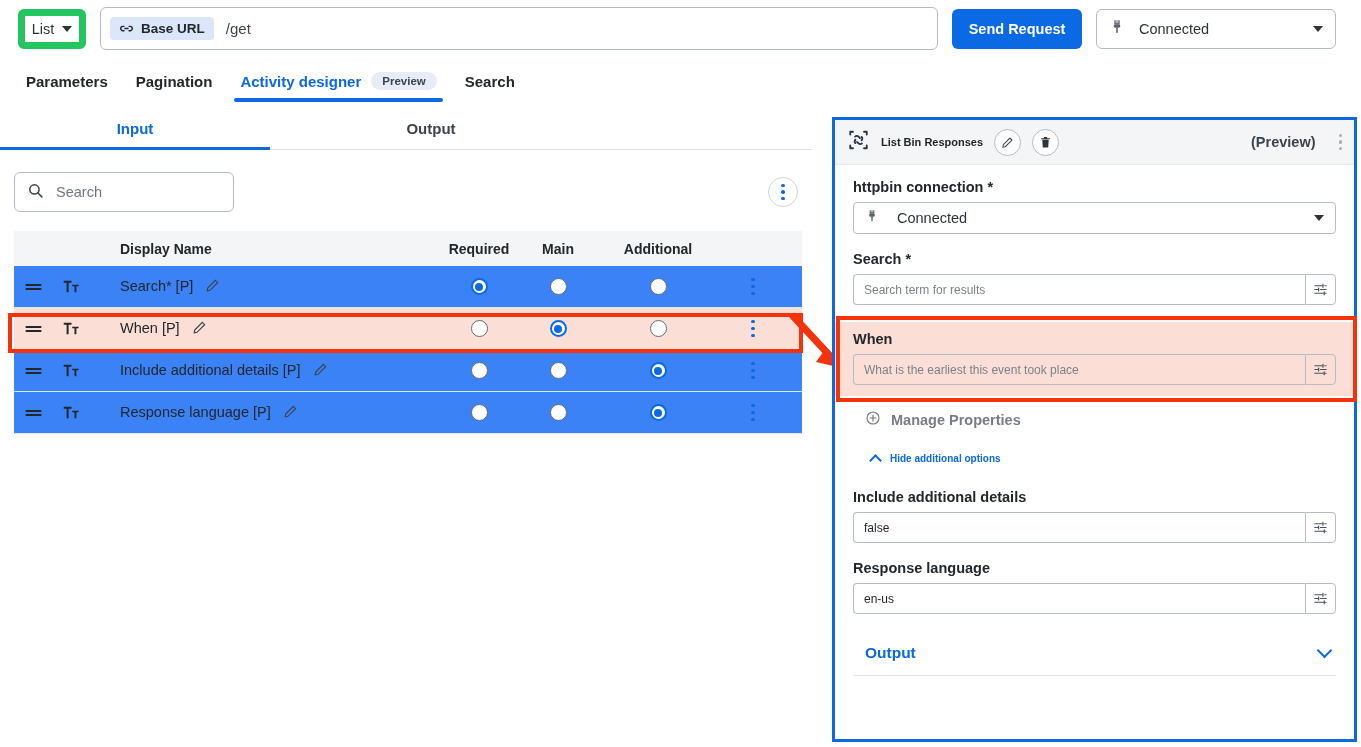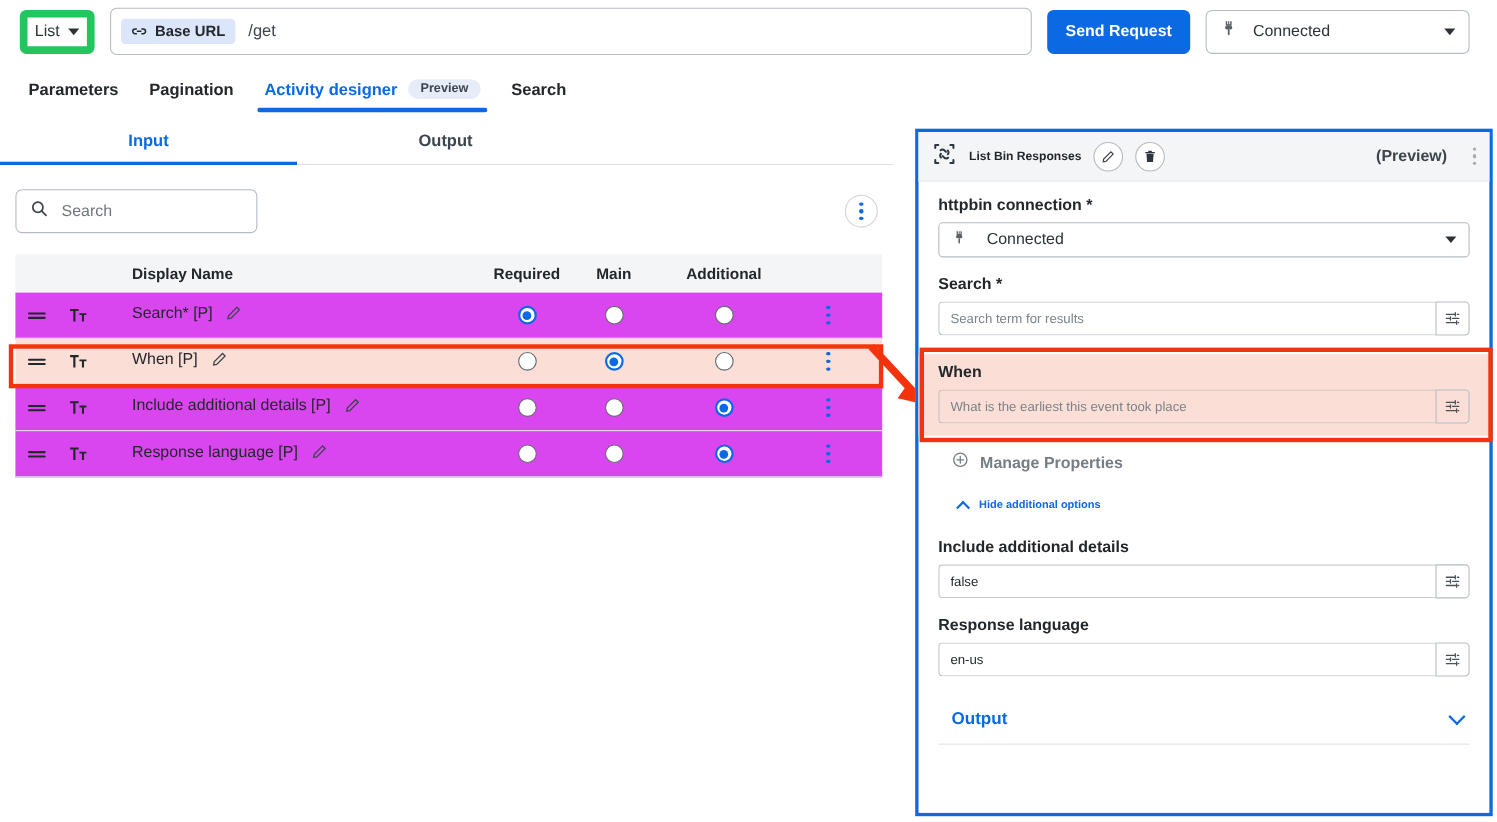--- a/index.html
+++ b/index.html
@@ -64,21 +64,21 @@
     background:#0b69e3; border-radius:2px;
   }
   .badge-preview {
     background:#e6edf9; border-radius:11px; padding:3px 11px;
     font-size:11.5px; font-weight:700; color:#3c444c;
   }
 
   
   .iotabs {
     position:absolute; left:0; top:112px; width:812px; height:38px;
-    display:flex; border-bottom:1px solid #dfe3e8;
+    display:flex; border-bottom:1px solid #dfe3e8;gap:26px;
   }
   .iotab {
     width:270px; text-align:center; font-size:15px; font-weight:700; color:#3c444c;
     cursor:pointer; position:relative; padding-top:8px;
   }
   .iotab.active { color:#0b69e3; }
   .iotab.active::after {
     content:""; position:absolute; left:0; right:0; bottom:-1px; height:3px; background:#0b69e3;
   }
 
@@ -104,21 +104,21 @@
   .kebab-circle i { width:3.5px; height:3.5px; border-radius:50%; background:#0b69e3; display:block; }
 
   
   .tbl { position:absolute; left:14px; top:231px; width:788px; }
   .thead {
     height:35px; background:#f4f5f7; display:flex; align-items:center;
     font-size:14px; font-weight:700; color:#22272b;
   }
   .trow {
     height:42px; display:flex; align-items:center; border-bottom:1px solid #e3e6ea;
-    font-size:14.5px; color:#22272b; position:relative; background:#d946ef;
+    font-size:14.5px; color:#22272b; position:relative; background:#3b82f6;
   }
   .trow.first { border-top:none; }
   .trow.hl { background:#fbdfd6; }
   .c-drag { width:38px; display:flex; justify-content:center; align-items:center; }
   .c-type { width:38px; display:flex; justify-content:center; align-items:center; }
   .c-name { width:349px; display:flex; align-items:flex-start; gap:12px; padding-left:30px; }
   .c-req { width:80px; display:flex; justify-content:center; }
   .c-main { width:78px; display:flex; justify-content:center; }
   .c-add  { width:122px; display:flex; justify-content:center; }
   .c-menu { width:68px; display:flex; justify-content:center; }

